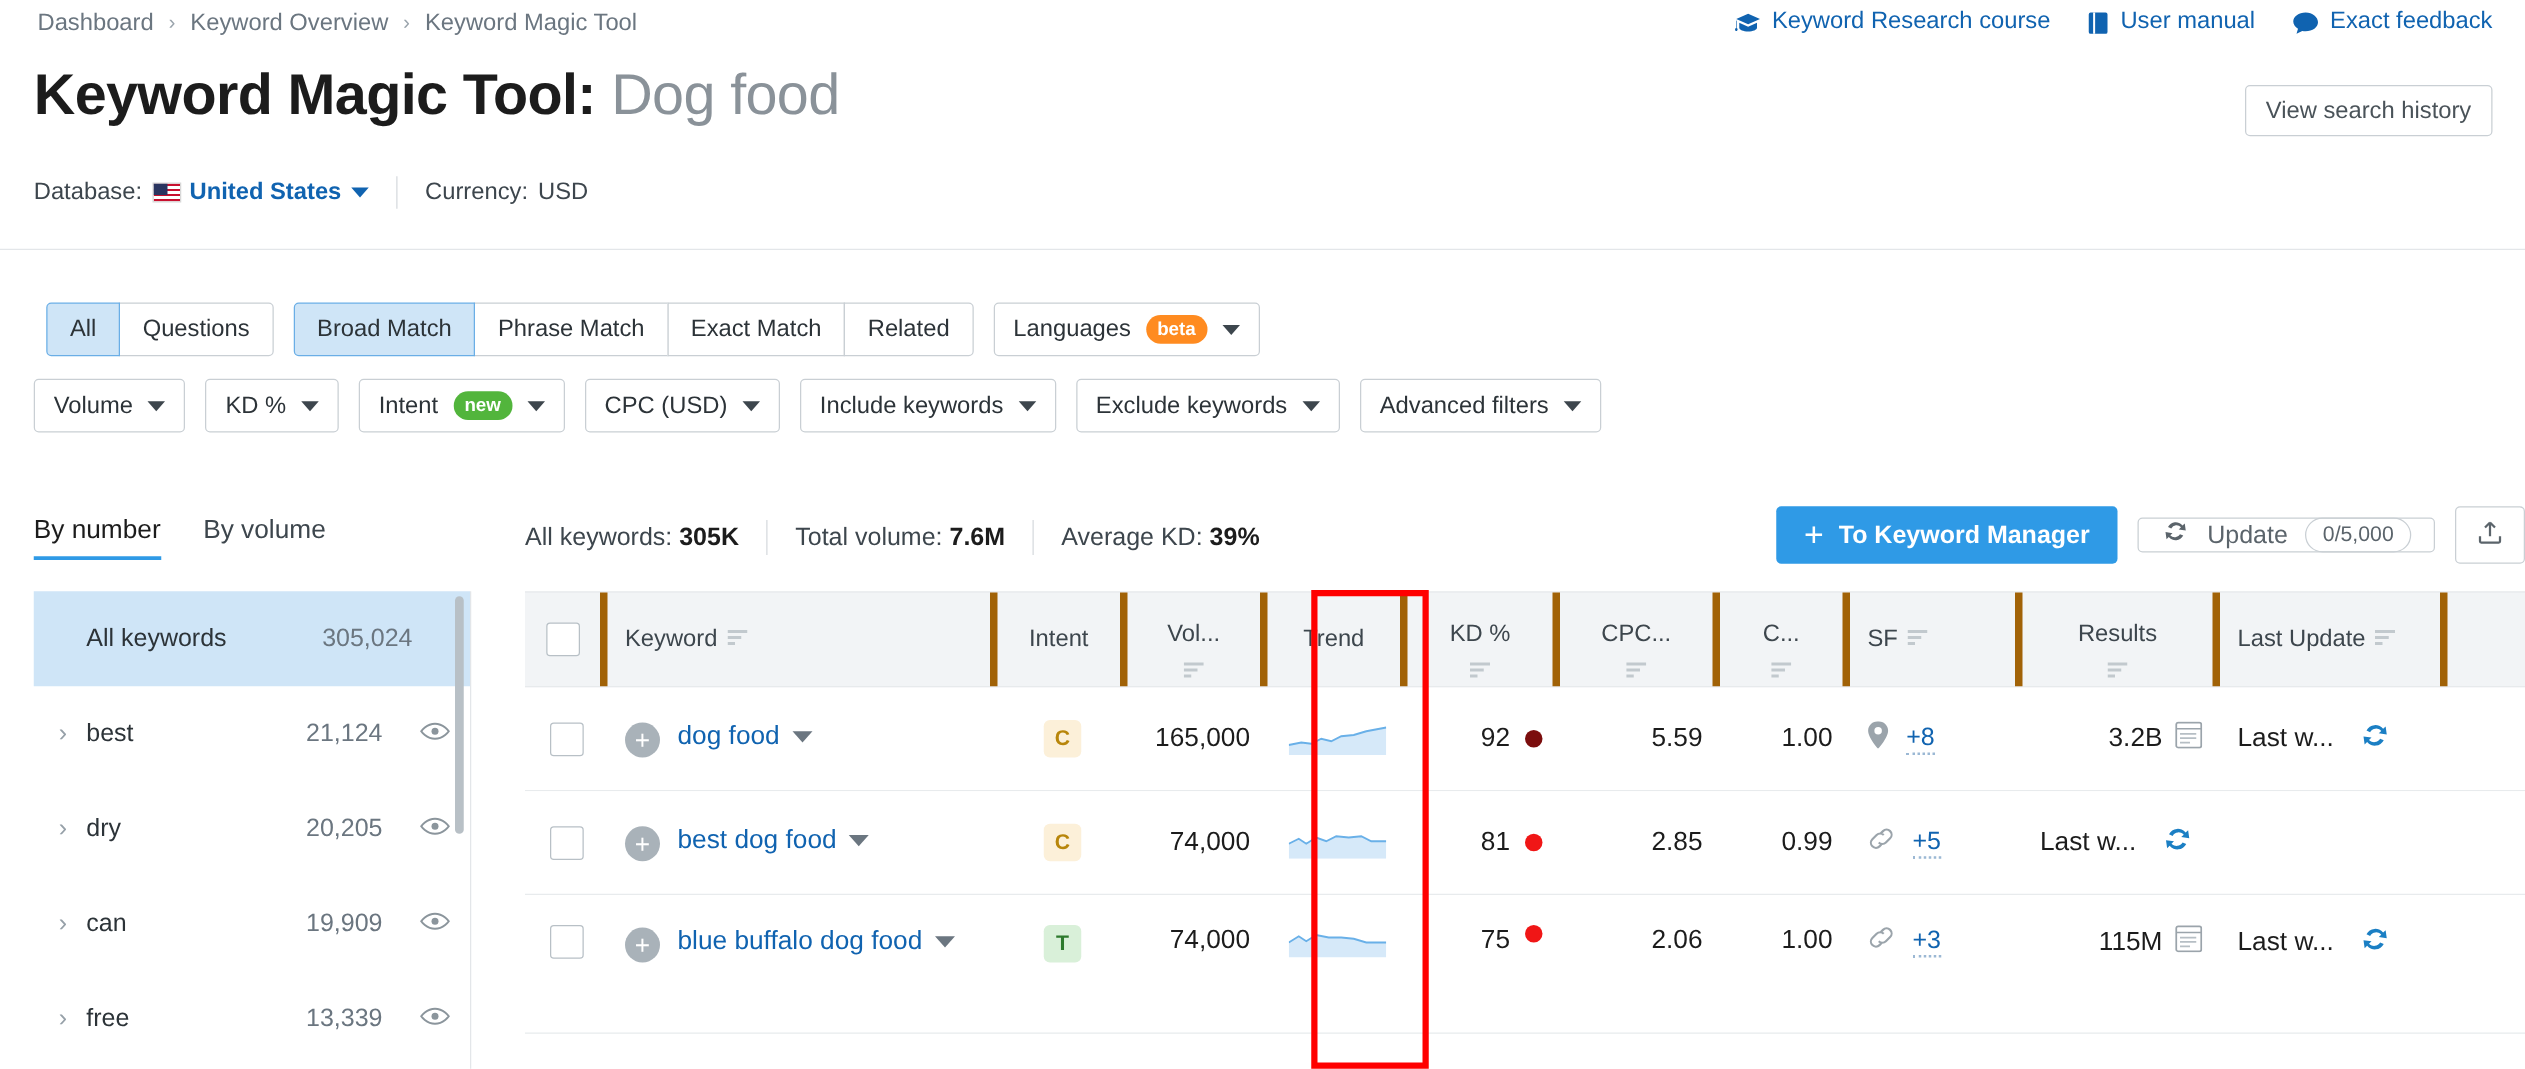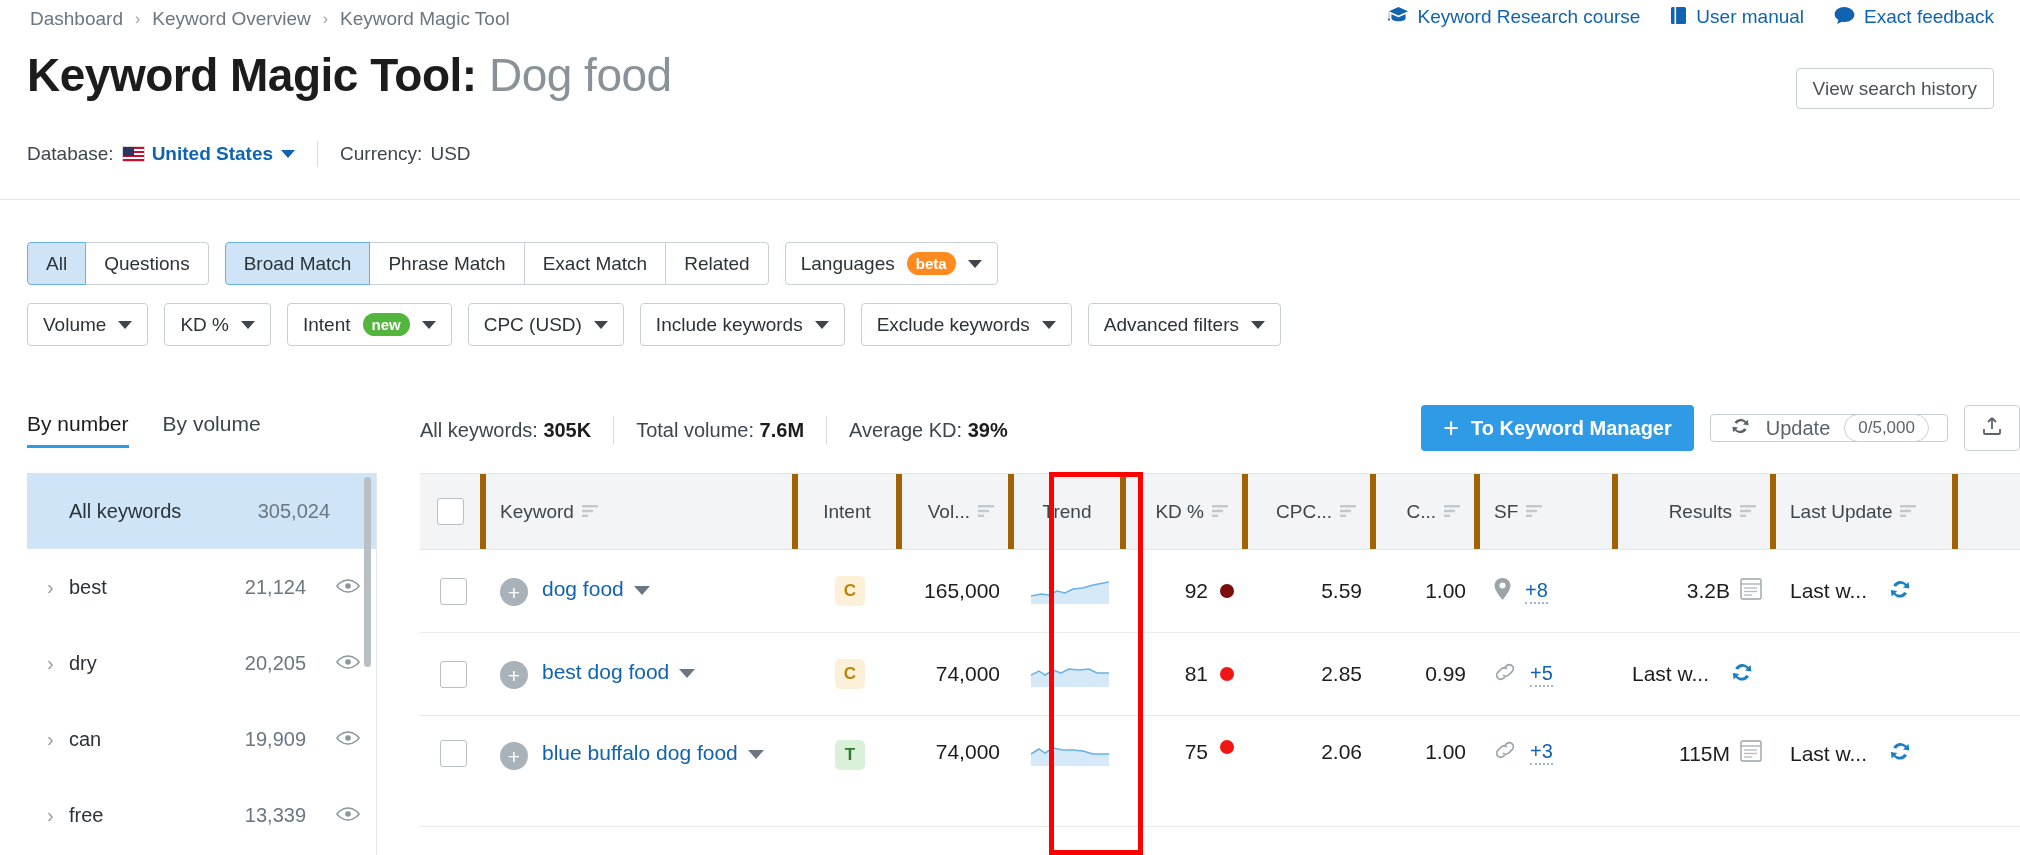--- a/index.html
+++ b/index.html
@@ -22,21 +22,21 @@
   .breadcrumb .crumb { white-space: nowrap; cursor: pointer; }
   .breadcrumb .sep { color: #9aa4ac; font-size: 16px; }
 
   
   .header-links {
     position: absolute;
     top: 6px; right: 26px;
     display: flex; align-items: center; gap: 30px;
     font-size: 19px;
   }
-  .hlink { display: flex; align-items: flex-start; gap: 9px; color: #1063b0; cursor: pointer; white-space: nowrap; }
+  .hlink { display: flex; align-items: flex-end; gap: 9px; color: #1063b0; cursor: pointer; white-space: nowrap; }
   .hlink svg { display: block; }
 
   
   .title {
     position: absolute;
     top: 48px; left: 27px;
     font-size: 46px;
     font-weight: bold;
     letter-spacing: -0.5px;
     white-space: nowrap;
@@ -97,21 +97,21 @@
   }
   .db-divider { width: 1px; height: 26px; background: #d6dade; margin: 0 22px; }
 
   .hrule {
     position: absolute;
     left: 0; right: 0; top: 199px;
     height: 1px; background: #e3e6e9;
   }
 
   
-  .filter-row-1 { position: absolute; top: 242px; left: 27px; display: flex; align-items: center; gap: 16px; }
+  .filter-row-1 { position: absolute; top: 242px; left: 37px; display: flex; align-items: center; gap: 16px; }
   .filter-row-2 { position: absolute; top: 303px; left: 27px; display: flex; align-items: center; gap: 16px; }
 
   .seg { display: flex; border-radius: 4px; }
   .seg .sbtn {
     height: 43px; padding: 0 18px;
     display: flex; align-items: center; justify-content: center;
     border: 1px solid #c9cfd4;
     background: #fff;
     font-size: 19px; color: #2c3338;
     cursor: pointer; white-space: nowrap;
@@ -227,21 +227,21 @@
     border-top: 1px solid #e3e6e9;
     border-bottom: 1px solid #e3e6e9;
   }
   .th {
     display: flex; align-items: center; gap: 8px;
     padding: 0 14px;
     font-size: 19px; color: #3d464d;
     border-right: 6px solid #a16207;
     white-space: nowrap;
   }
-  .th.r { justify-content: flex-end; }
+  .th.r { justify-content: flex-end; flex-direction: column; }
   .th.c { justify-content: center; }
   .sorticon { display: inline-block; }
   .trow {
     display: flex; align-items: flex-start;
     min-height: 82px;
     border-bottom: 1px solid #e8ebed;
     background: #fff;
   }
   .td {
     display: flex; align-items: center;

